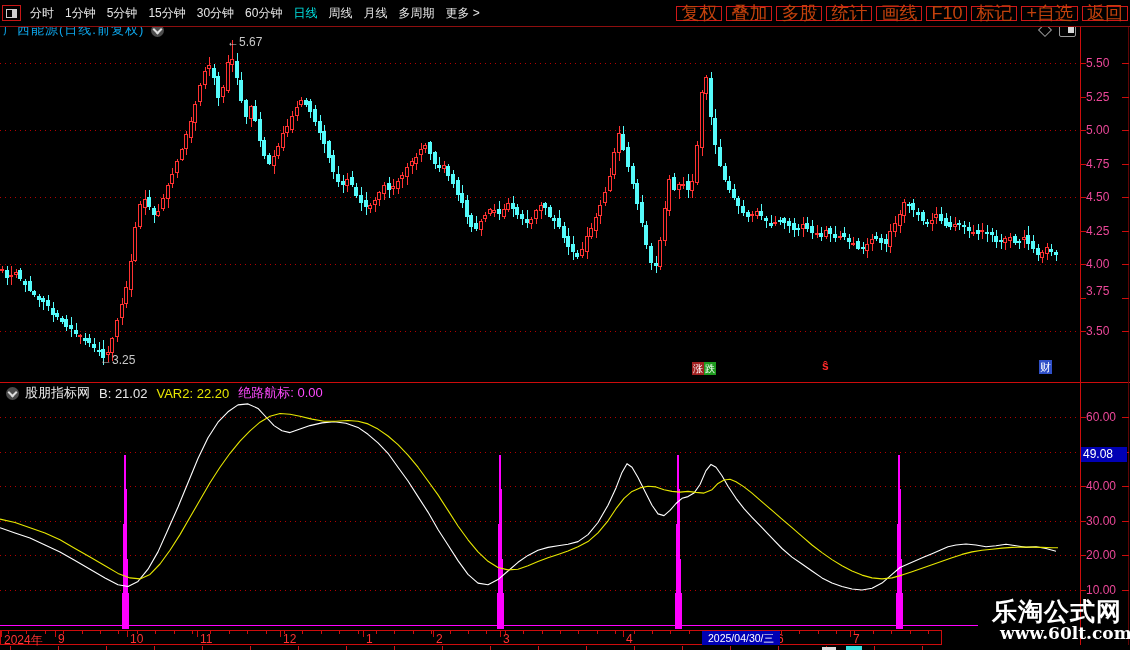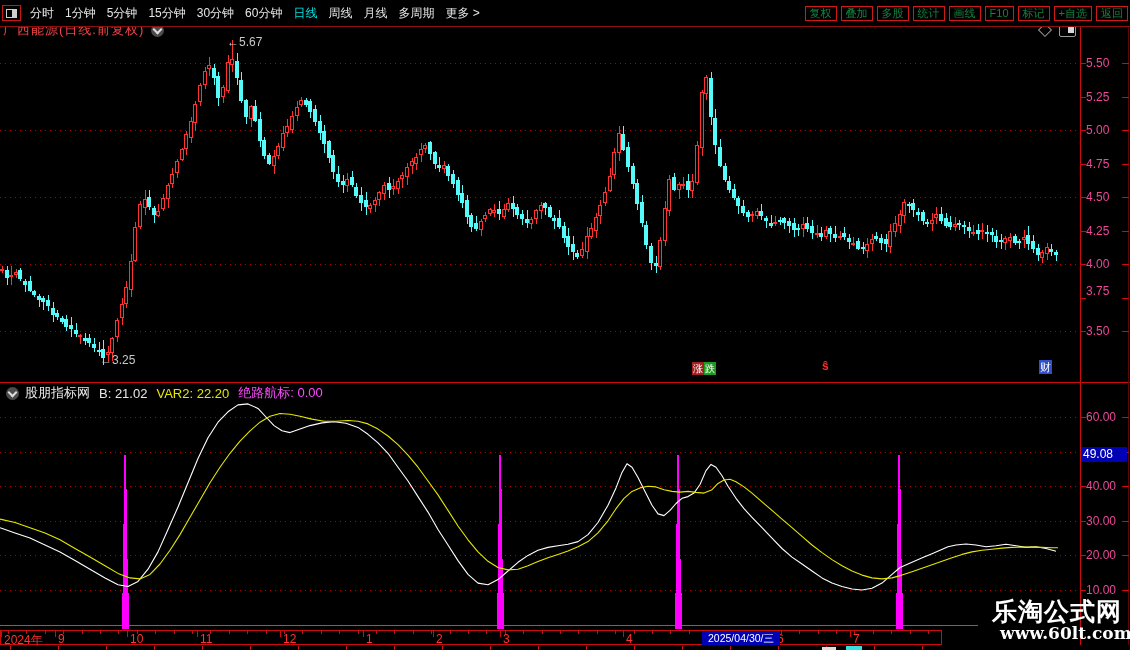--- a/index.html
+++ b/index.html
@@ -14,26 +14,26 @@
     display:flex;align-items:center;box-sizing:border-box;
     border-bottom:1px solid #8e0e0e;background:#000;z-index:30;
   }
   .tool-icon-box{width:17px;height:14px;border:1px solid #c81616;margin:0 9px 0 2px;
     display:flex;align-items:center;justify-content:center;flex:none;}
   .win-glyph{width:9px;height:7px;border:1px solid #cfcfcf;position:relative;}
   .win-glyph::after{content:'';position:absolute;right:0;top:0;width:4px;height:7px;background:#cfcfcf;}
   .period-item{margin-right:11px;font-size:12px;color:#e6e6e6;white-space:nowrap;cursor:default;}
   .period-item.active{color:#00e0e0;}
   .toolbar-spacer{flex:1;}
-  .action-btn{border:1px solid #d01818;color:#15803d;font-size:11px;line-height:13px;
+  .action-btn{border:1px solid #d01818;color:#c2410c;font-size:18px;line-height:13px;
     padding:0 4px;margin-left:4px;white-space:nowrap;cursor:default;}
   .action-btn:last-child{margin-right:2px;}
   
   .chart-title-row{position:absolute;left:3px;top:21px;display:flex;align-items:center;z-index:20;}
-  .chart-title{font-size:13px;color:#ef4444;letter-spacing:1px;}
+  .chart-title{font-size:13px;color:#0ea5e9;letter-spacing:1px;}
   .chev-circle{width:13px;height:13px;border-radius:50%;background:#4c4c4c;position:relative;margin-left:7px;}
   .chev-circle::after{content:'';position:absolute;left:3px;top:2.5px;width:5px;height:5px;
     border-right:2px solid #ddd;border-bottom:2px solid #ddd;transform:rotate(45deg);}
   .corner-icons{position:absolute;left:1040px;top:23px;display:flex;align-items:center;gap:9px;z-index:20;}
   .diamond{width:8px;height:8px;border:1.5px solid #9a9a9a;transform:rotate(45deg);}
   .split-win{width:15px;height:12px;border:1px solid #9a9a9a;border-radius:2px;position:relative;}
   .split-win::after{content:'';position:absolute;right:1px;top:1px;width:6px;height:8px;background:#d8d8d8;}
   
   #chart-svg{position:absolute;left:0;top:0;z-index:5;}
   

